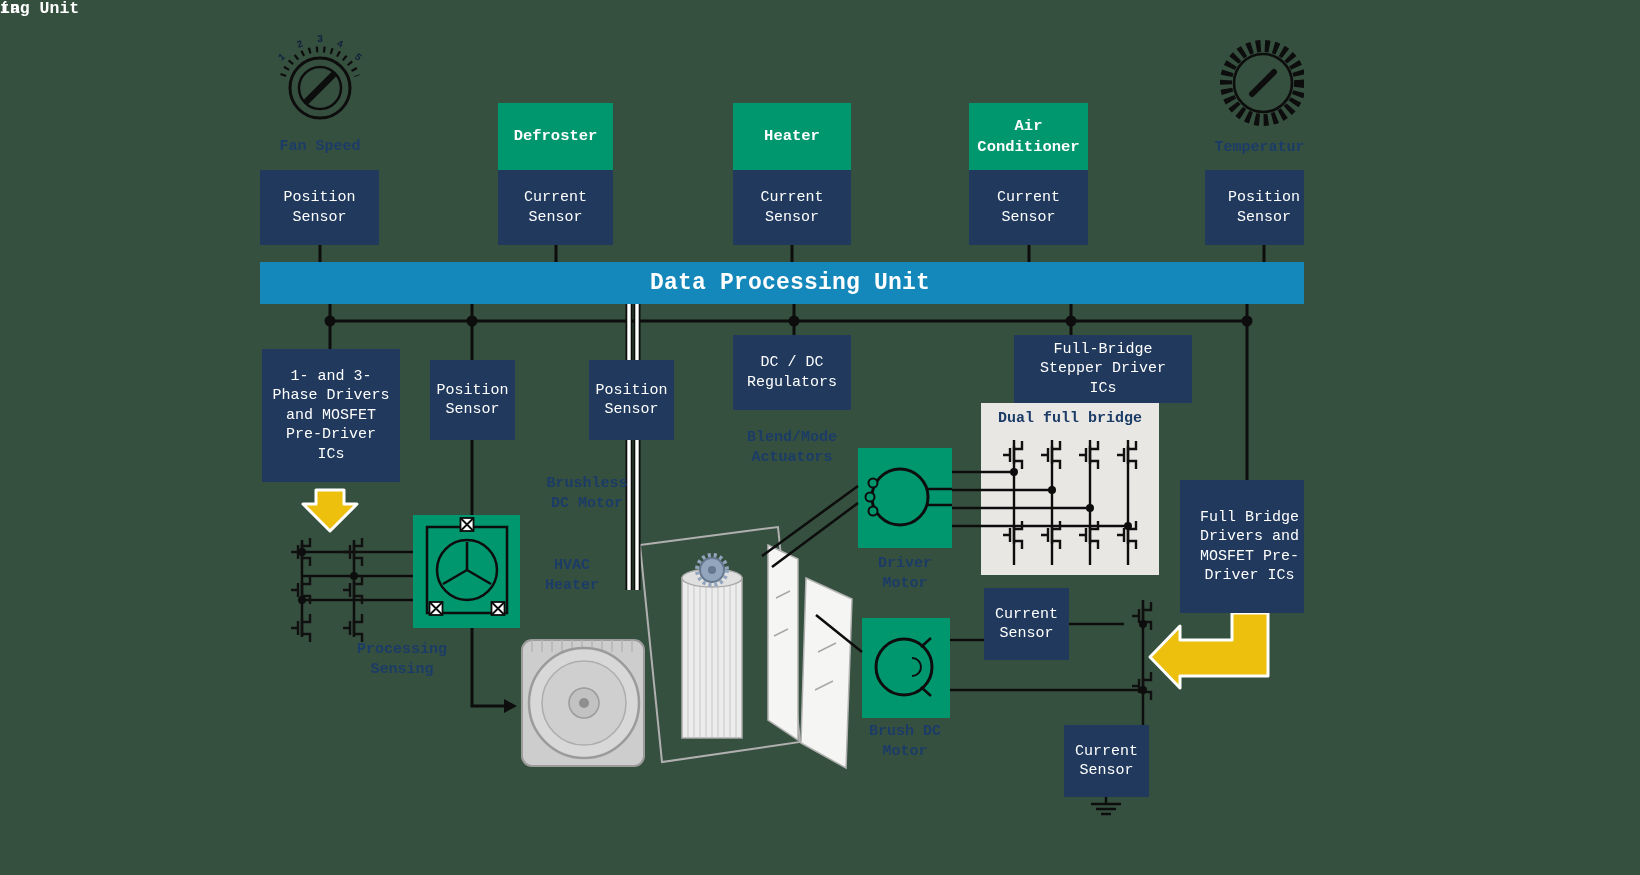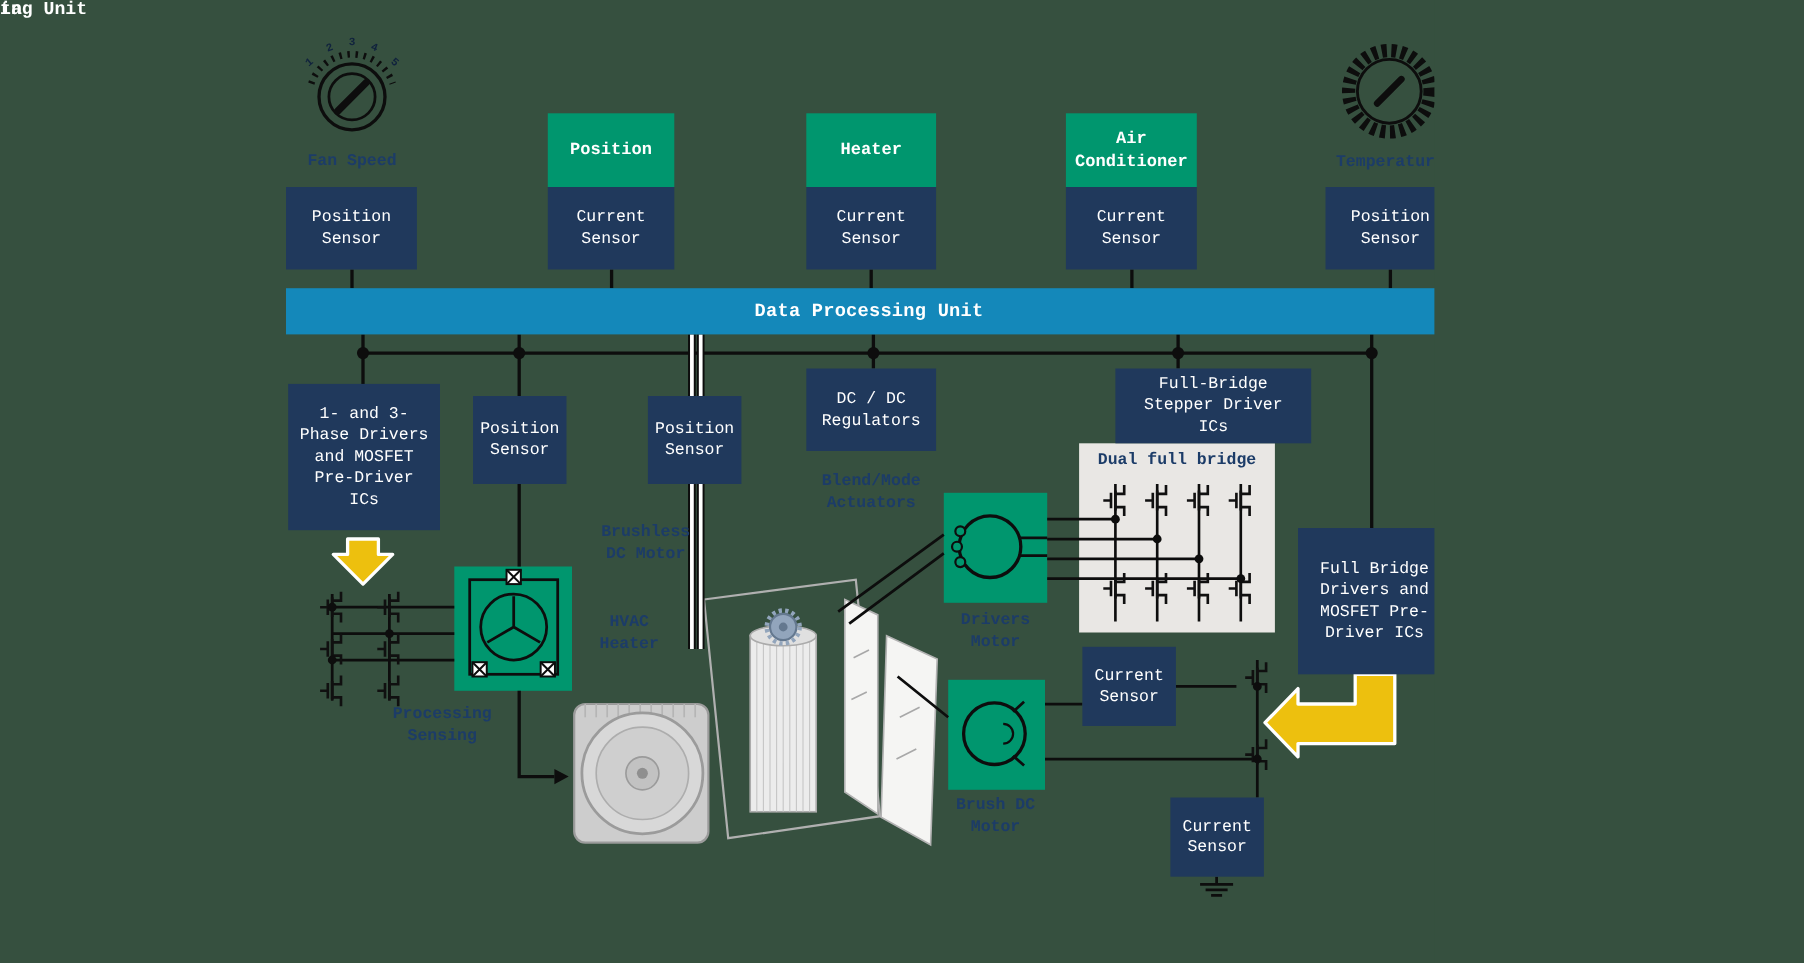--- a/index.html
+++ b/index.html
@@ -8,21 +8,21 @@
   }
   html,body{margin:0;padding:0;background:var(--bg);}
   #stage{position:relative;width:1304px;height:875px;background:var(--bg);
          font-family:Liberation Mono, monospace;overflow:hidden;}
   .abs{position:absolute;box-sizing:border-box;}
   svg{position:absolute;left:0;top:0;}
   .navybox{background:var(--navy);color:#fff;display:flex;align-items:center;justify-content:center;
            text-align:center;font-size:15px;line-height:1.3;padding:20px 10px;}
   .greenbox{background:var(--green);color:#fff;font-weight:bold;display:flex;align-items:center;
            justify-content:center;text-align:center;font-size:15.5px;line-height:1.3;padding:4px 10px;}
-  .dpu{background:var(--blue);color:#fff;font-weight:bold;font-size:17px;display:flex;
+  .dpu{background:var(--blue);color:#fff;font-weight:bold;font-size:23px;display:flex;
        align-items:center;justify-content:center;text-align:center;letter-spacing:.2px;}
   .lbl{color:var(--label);font-weight:bold;font-size:15px;text-align:center;line-height:1.32;}
   .graytitle{color:var(--label);font-weight:bold;font-size:15px;text-align:center;}
   .edge{color:#fff;font-weight:bold;font-size:16.5px;line-height:1.1;}
   .dialnum{position:absolute;color:#10223d;font-size:10px;font-weight:bold;width:12px;text-align:center;}
 </style>
 </head>
 <body>
 
 <div id="stage">
@@ -179,21 +179,21 @@
   <div class="abs edge" style="left:0;top:240;">ing Unit</div>
 
   <div class="abs lbl" style="left:258px;top:137px;width:124px;">Fan Speed</div>
   <div class="abs lbl" style="left:1203px;top:138px;width:122px;">Temperature</div>
   <span class="dialnum" style="left:276px;top:52px;transform:rotate(-40deg);">1</span>
   <span class="dialnum" style="left:294px;top:39px;transform:rotate(-20deg);">2</span>
   <span class="dialnum" style="left:314px;top:34px;">3</span>
   <span class="dialnum" style="left:334px;top:39px;transform:rotate(20deg);">4</span>
   <span class="dialnum" style="left:352px;top:52px;transform:rotate(40deg);">5</span>
 
-  <div class="abs greenbox" style="left:498px;top:103px;width:115px;height:67px;">Position</div>
+  <div class="abs greenbox" style="left:498px;top:103px;width:115px;height:67px;">Defroster</div>
   <div class="abs greenbox" style="left:733px;top:103px;width:118px;height:67px;">Heater</div>
   <div class="abs greenbox" style="left:969px;top:103px;width:119px;height:67px;">Air Conditioner</div>
 
   <div class="abs navybox" style="left:260px;top:170px;width:119px;height:75px;">Position Sensor</div>
   <div class="abs navybox" style="left:498px;top:170px;width:115px;height:75px;">Current Sensor</div>
   <div class="abs navybox" style="left:733px;top:170px;width:118px;height:75px;">Current Sensor</div>
   <div class="abs navybox" style="left:969px;top:170px;width:119px;height:75px;">Current Sensor</div>
   <div class="abs navybox" style="left:1205px;top:170px;width:118px;height:75px;">Position Sensor</div>
 
   <div class="abs dpu" style="left:260px;top:262px;width:1060px;height:42px;">Data Processing Unit</div>
@@ -205,16 +205,16 @@
   <div class="abs navybox" style="left:1014px;top:335px;width:178px;height:68px;">Full-Bridge Stepper Driver ICs</div>
   <div class="abs graytitle" style="left:981px;top:410px;width:178px;">Dual full bridge</div>
   <div class="abs navybox" style="left:1180px;top:480px;width:139px;height:133px;">Full Bridge Drivers and MOSFET Pre-Driver ICs</div>
   <div class="abs navybox" style="left:984px;top:588px;width:85px;height:72px;">Current Sensor</div>
   <div class="abs navybox" style="left:1064px;top:725px;width:85px;height:72px;">Current Sensor</div>
 
   <div class="abs lbl" style="left:340px;top:640px;width:124px;">Processing Sensing</div>
   <div class="abs lbl" style="left:535px;top:474px;width:104px;">Brushless DC Motor</div>
   <div class="abs lbl" style="left:528px;top:556px;width:88px;">HVAC Heater</div>
   <div class="abs lbl" style="left:734px;top:428px;width:116px;">Blend/Mode Actuators</div>
-  <div class="abs lbl" style="left:856px;top:554px;width:98px;">Drivers Motor</div>
+  <div class="abs lbl" style="left:856px;top:554px;width:98px;">Driver Motor</div>
   <div class="abs lbl" style="left:856px;top:722px;width:98px;">Brush DC Motor</div>
 
 </div>
 
 </body></html>

